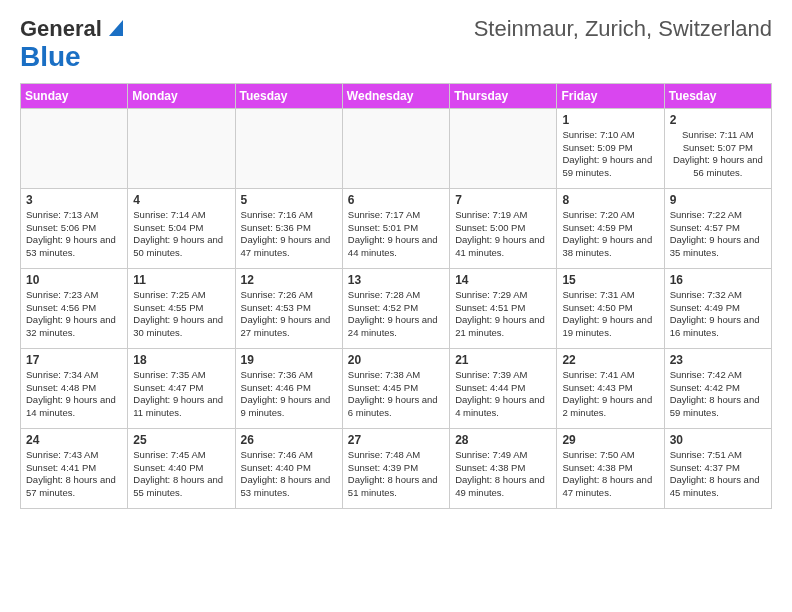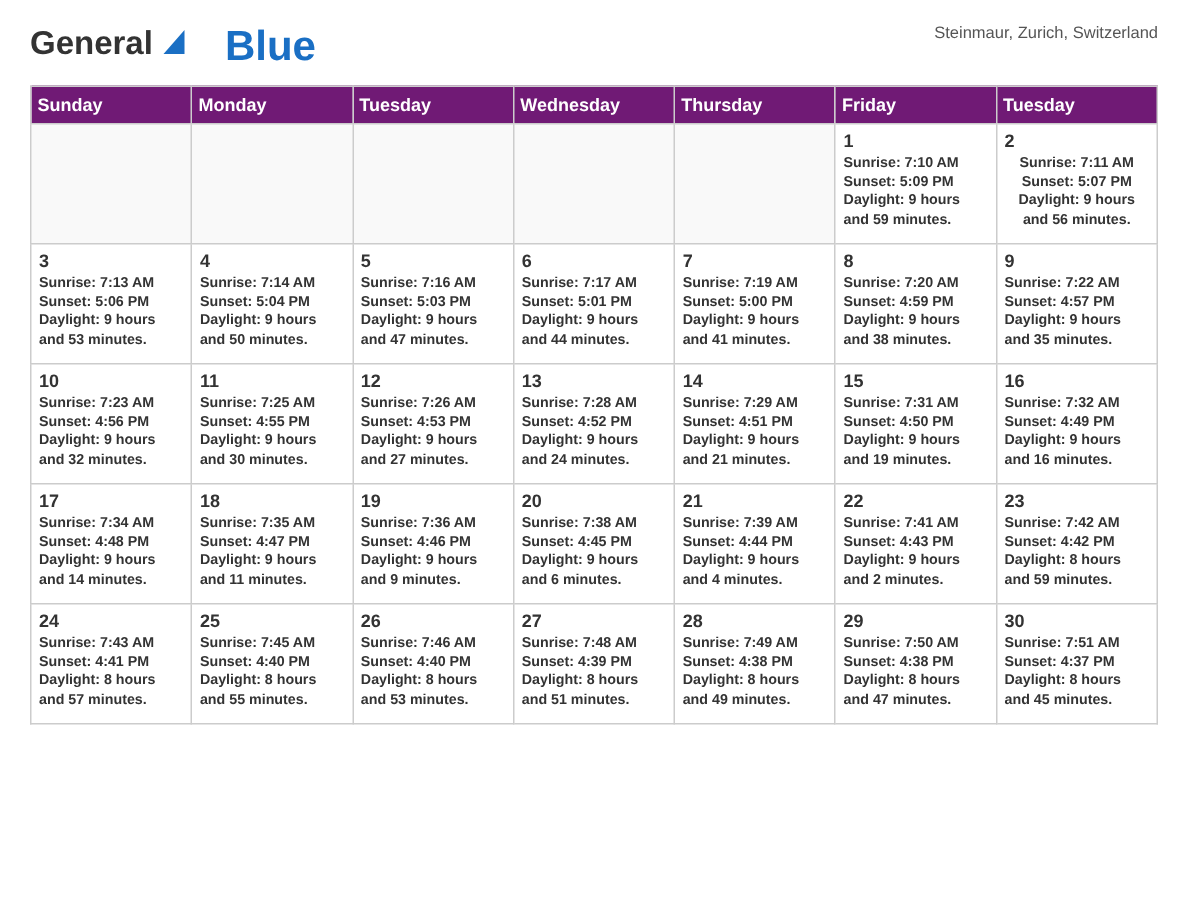--- a/index.html
+++ b/index.html
@@ -11,53 +11,52 @@
       padding: 16px 20px;
     }
     .header {
       display: flex;
       justify-content: space-between;
       align-items: flex-start;
       margin-bottom: 10px;
     }
     .logo {
       display: flex;
-      flex-direction: row;
+      flex-direction: column;
       align-items: flex-start;
-      gap: 23px;
     }
     .logo-text {
       font-size: 22px;
       font-weight: bold;
       color: #333;
       line-height: 1.1;
     }
     .logo-row {
       display: flex;
       align-items: center;
     }
     .title-block { text-align: right; }
     .month-title {
       font-size: 36px;
       font-weight: bold;
       color: #333;
       line-height: 1.1;
     }
     .location {
-      font-size: 11px;
+      font-size: 22px;
       color: #555;
       text-align: center;
     }
     .calendar-table {
       width: 100%;
       border-collapse: collapse;
       table-layout: fixed;
     }
     .calendar-table th {
-      background-color: #701a75;
+      background-color: #d946ef;
       color: #fff;
       font-size: 12px;
       font-weight: bold;
       padding: 5px 4px;
       text-align: left;
       border: 1px solid #ccc;
     }
     .calendar-table td {
       vertical-align: top;
       border: 1px solid #ccc;
@@ -73,21 +72,20 @@
     .day-number {
       font-weight: bold;
       font-size: 12px;
       display: block;
       margin-bottom: 2px;
     }
     .cell-text {
       font-size: 9.5px;
       line-height: 1.35;
       color: #333;
-      font-weight: bold;
     }
   </style>
 </head>
 <body>
 
 <div class="header">
   <div class="logo">
     <div class="logo-row">
       <span class="logo-text">
         <span style="color:#333">General</span>
@@ -148,21 +146,21 @@
         </td>
         <td>
           <span class="day-number">4</span>
           <div class="cell-text" style="white-space: pre-line;">Sunrise: 7:14 AM
 Sunset: 5:04 PM
 Daylight: 9 hours and 50 minutes.</div>
         </td>
         <td>
           <span class="day-number">5</span>
           <div class="cell-text" style="white-space: pre-line;">Sunrise: 7:16 AM
-Sunset: 5:03 PM
+Sunset: 5:36 PM
 Daylight: 9 hours and 47 minutes.</div>
         </td>
         <td>
           <span class="day-number">6</span>
           <div class="cell-text" style="white-space: pre-line;">Sunrise: 7:17 AM
 Sunset: 5:01 PM
 Daylight: 9 hours and 44 minutes.</div>
         </td>
         <td>
           <span class="day-number">7</span>

